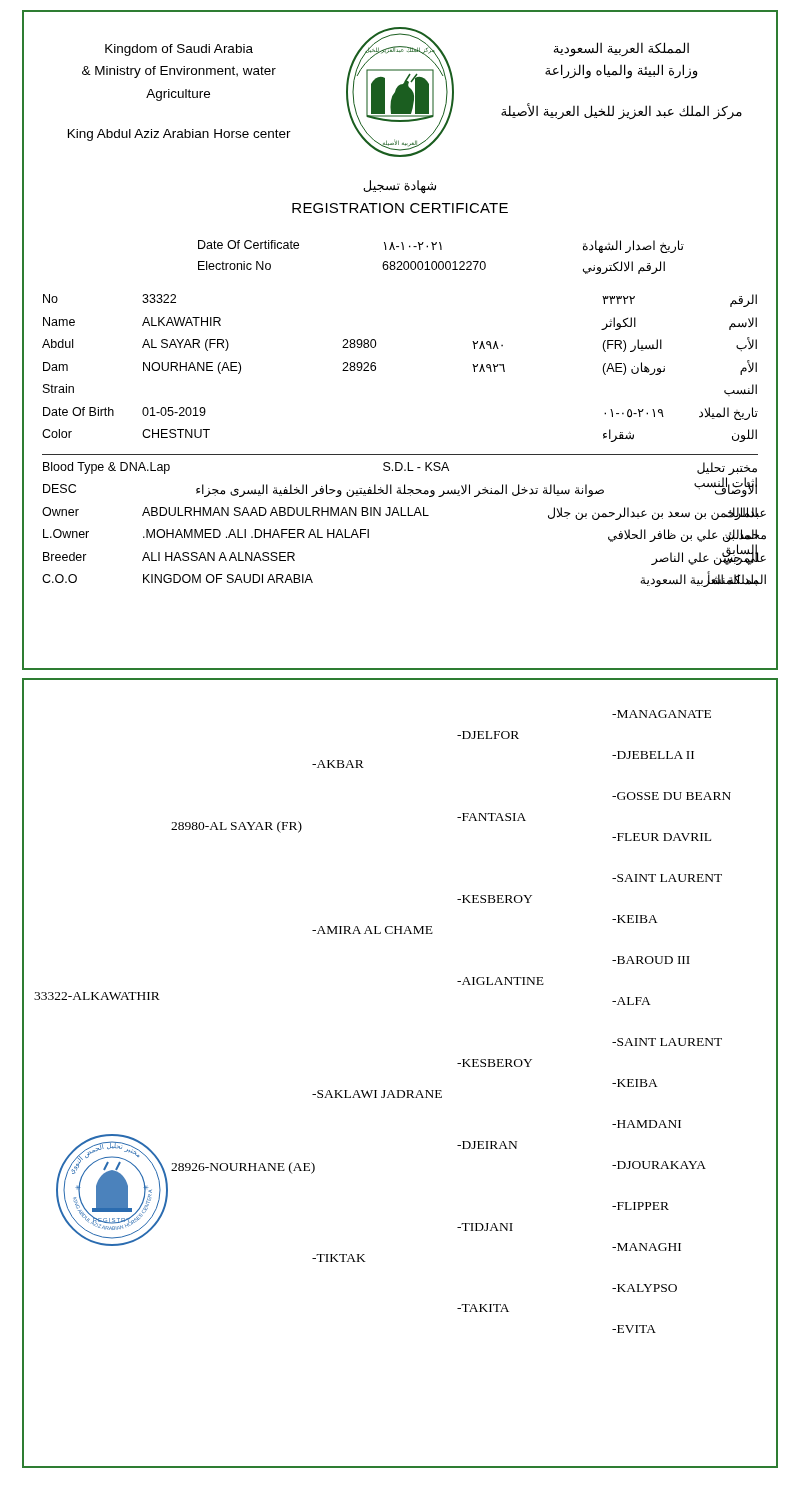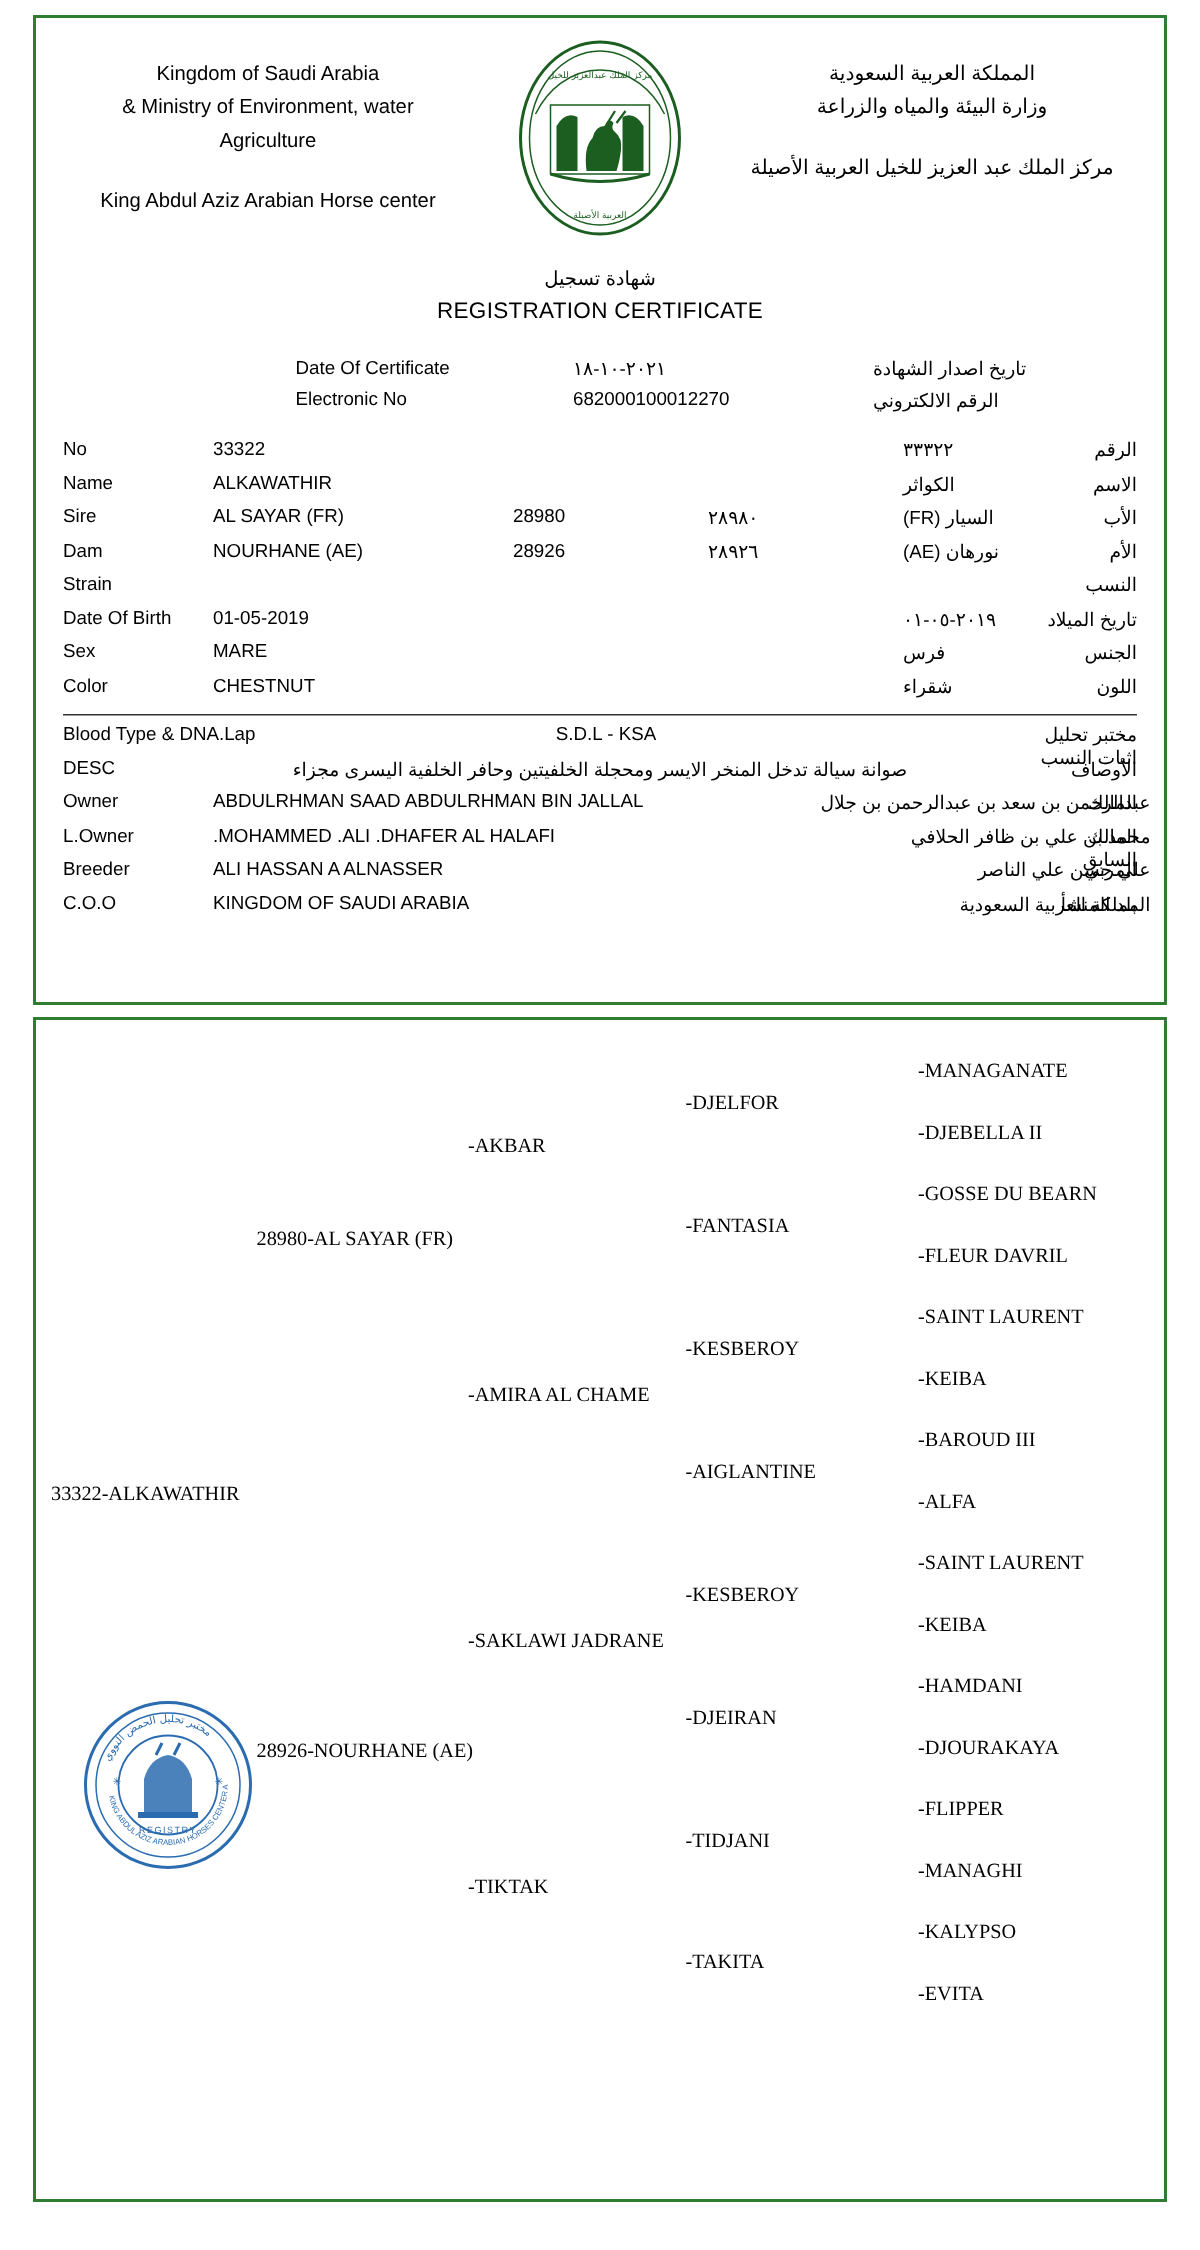--- a/index.html
+++ b/index.html
@@ -141,21 +141,21 @@
   }
 
   .drow2 { position: relative; height: 22.5px; }
   .drow2 .c-label   { position: absolute; left: 0; }
   .drow2 .c-value   { position: absolute; left: 100px; }
   .drow2 .c-varb    { position: absolute; left: 400px; width: 325px; text-align: right; direction: rtl; }
   .drow2 .c-arlabel { position: absolute; right: 0; direction: rtl; width: 70px; text-align: right; }
 
   .row-center-val {
     position: absolute;
-    left: 4px;
+    left: 16px;
     width: 100%;
     text-align: center;
   }
   .row-center-ar {
     position: absolute;
     left: 0;
     width: 100%;
     text-align: center;
     direction: rtl;
   }
@@ -252,21 +252,21 @@
       </div>
       <div class="drow">
         <span class="c-label">Name</span>
         <span class="c-value">ALKAWATHIR</span>
         <span class="c-num"></span>
         <span class="c-numar"></span>
         <span class="c-varb">الكواثر</span>
         <span class="c-arlabel">الاسم</span>
       </div>
       <div class="drow">
-        <span class="c-label">Sire</span>
+        <span class="c-label">Abdul</span>
         <span class="c-value">AL SAYAR (FR)</span>
         <span class="c-num">28980</span>
         <span class="c-numar">٢٨٩٨٠</span>
         <span class="c-varb">السيار (FR)</span>
         <span class="c-arlabel">الأب</span>
       </div>
       <div class="drow">
         <span class="c-label">Dam</span>
         <span class="c-value">NOURHANE (AE)</span>
         <span class="c-num">28926</span>
@@ -278,26 +278,20 @@
         <span class="c-label">Strain</span>
         <span class="c-value"></span>
         <span class="c-varb"></span>
         <span class="c-arlabel">النسب</span>
       </div>
       <div class="drow">
         <span class="c-label">Date Of Birth</span>
         <span class="c-value">01-05-2019</span>
         <span class="c-varb">٢٠١٩-٠٥-٠١</span>
         <span class="c-arlabel">تاريخ الميلاد</span>
-      </div>
-      <div class="drow">
-        <span class="c-label">Sex</span>
-        <span class="c-value">MARE</span>
-        <span class="c-varb">فرس</span>
-        <span class="c-arlabel">الجنس</span>
       </div>
       <div class="drow">
         <span class="c-label">Color</span>
         <span class="c-value">CHESTNUT</span>
         <span class="c-varb">شقراء</span>
         <span class="c-arlabel">اللون</span>
       </div>
 
       <div class="sep"></div>
 

